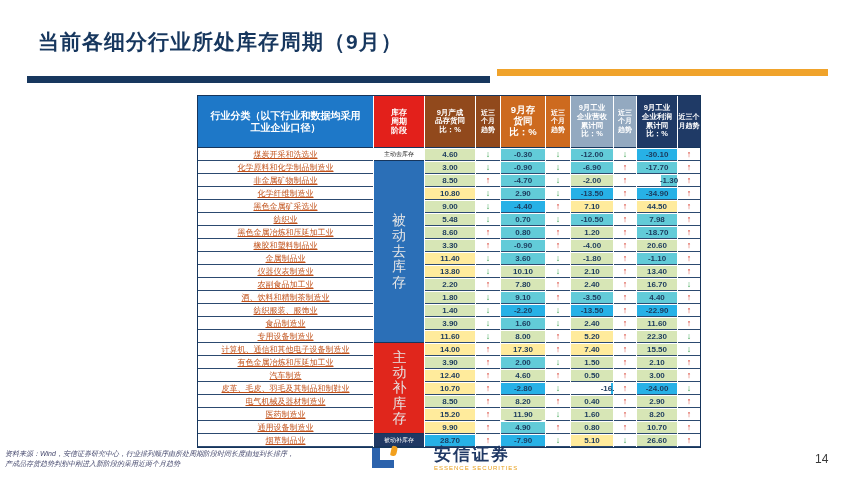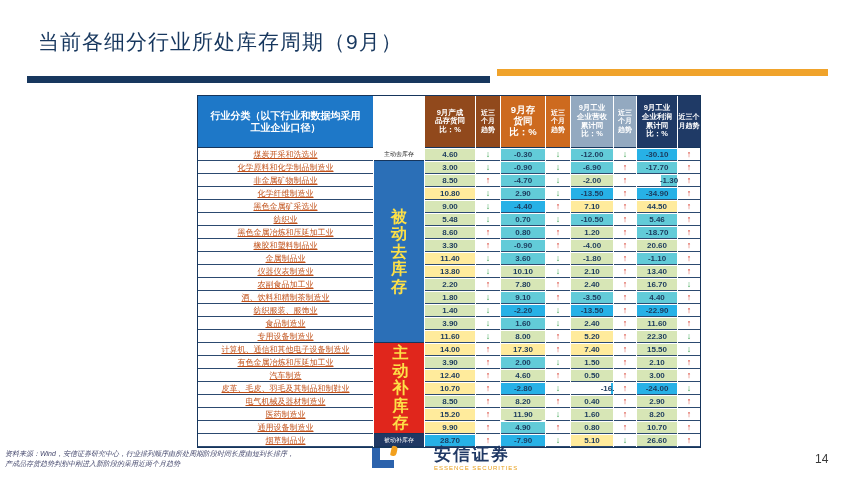--- a/index.html
+++ b/index.html
@@ -1,17 +1,17 @@
 <!DOCTYPE html>
 <html><head>
 <meta charset="utf-8">
 <style>
   html,body{margin:0;padding:0;background:#fff;font-family:"Liberation Sans","DejaVu Sans",sans-serif;}
   #slide{position:relative;width:850px;height:478px;background:#fff;overflow:hidden;}
-  #title{position:absolute;left:38px;top:28px;font-size:21px;font-weight:normal;color:#17375e;letter-spacing:1px;}
+  #title{position:absolute;left:38px;top:28px;font-size:21px;font-weight:bold;color:#17375e;letter-spacing:1px;}
   #bar-navy{position:absolute;left:27px;top:76px;width:463px;height:7px;background:#17375e;}
   #bar-orange{position:absolute;left:497px;top:69px;width:331px;height:7px;background:#f0a32b;}
 
   
   #tbl{position:absolute;left:197px;top:95px;display:grid;
        grid-template-columns:175px 50px 50px 24px 44px 24px 42px 22px 40px 22px;
        grid-template-rows:52px repeat(23,13px);
        column-gap:1px;background:#fff;border:1px solid #16355c;}
   .th{display:flex;align-items:center;justify-content:center;text-align:center;
       color:#fff;font-weight:bold;border-bottom:1px solid #16355c;line-height:1.15;}
@@ -40,21 +40,21 @@
   .c-t{background:#62cbd8;}
   .c-b{background:#27b1e6;}
   .trend{font-size:9px;font-weight:bold;}
   .up{color:#d42a1a;}
   .down{color:#2f9e46;}
 
   .stage{display:flex;align-items:center;justify-content:center;text-align:center;
          border-bottom:1px solid #16355c;}
   .stage.blue{background:#2b6fb7;}
   .stage.red{background:#e0261c;}
-  .stage.blue span,.stage.red span{color:#fde047;font-size:16px;font-weight:bold;line-height:1.1;}
+  .stage.blue span,.stage.red span{color:#e5e5e5;font-size:14px;font-weight:normal;line-height:1.1;}
   .stage.blue span{width:26px;}
   .stage.red span{width:13px;}
   .stage.single-white{background:#fff;}
   .stage.single-white span{font-size:6px;color:#222;white-space:nowrap;}
   .stage.single-navy{background:#1f3864;}
   .stage.single-navy span{font-size:6px;color:#fff;white-space:nowrap;}
 
   
   #footnote{position:absolute;left:5px;top:449px;width:365px;font-size:7px;font-style:italic;
             color:#46496e;line-height:1.45;}
@@ -73,20 +73,23 @@
 
 <div id="slide">
   <div id="title">当前各细分行业所处库存周期（9月）</div>
   <div id="bar-navy"></div>
   <div id="bar-orange"></div>
 
   <div id="tbl">
       <div class="th industry" style="background: rgb(30, 120, 200); grid-area: 1 / 1;">
         <span>行业分类（以下行业和数据均采用工业企业口径）</span>
       </div>
+      <div class="th stage-h" style="background: rgb(227, 32, 27); grid-area: 1 / 2;">
+        <span>库存周期阶段</span>
+      </div>
       <div class="th small" style="background: rgb(145, 73, 28); grid-area: 1 / 3;">
         <span>9月产成品存货同比：%</span>
       </div>
       <div class="th tiny" style="background: rgb(145, 73, 28); grid-area: 1 / 4;">
         <span>近三个月趋势</span>
       </div>
       <div class="th mid" style="background: rgb(205, 106, 31); grid-area: 1 / 5;">
         <span>9月存货同比：%</span>
       </div>
       <div class="th tiny" style="background: rgb(205, 106, 31); grid-area: 1 / 6;">
@@ -196,21 +199,21 @@
       <div class="cell trend down" style="grid-area: 7 / 4;">↓</div>
       <div class="cell val" style="grid-area: 7 / 5;">
         <span class="fill c-t">0.70</span>
       </div>
       <div class="cell trend down" style="grid-area: 7 / 6;">↓</div>
       <div class="cell val" style="grid-area: 7 / 7;">
         <span class="fill c-t">-10.50</span>
       </div>
       <div class="cell trend up" style="grid-area: 7 / 8;">↑</div>
       <div class="cell val" style="grid-area: 7 / 9;">
-        <span class="fill c-t">5.46</span>
+        <span class="fill c-t">7.98</span>
       </div>
       <div class="cell trend up" style="grid-area: 7 / 10;">↑</div>
       <div class="cell name" style="grid-area: 8 / 1;">黑色金属冶炼和压延加工业</div>
       <div class="cell val" style="grid-area: 8 / 3;">
         <span class="fill c-g">8.60</span>
       </div>
       <div class="cell trend up" style="grid-area: 8 / 4;">↑</div>
       <div class="cell val" style="grid-area: 8 / 5;">
         <span class="fill c-t">0.80</span>
       </div>

